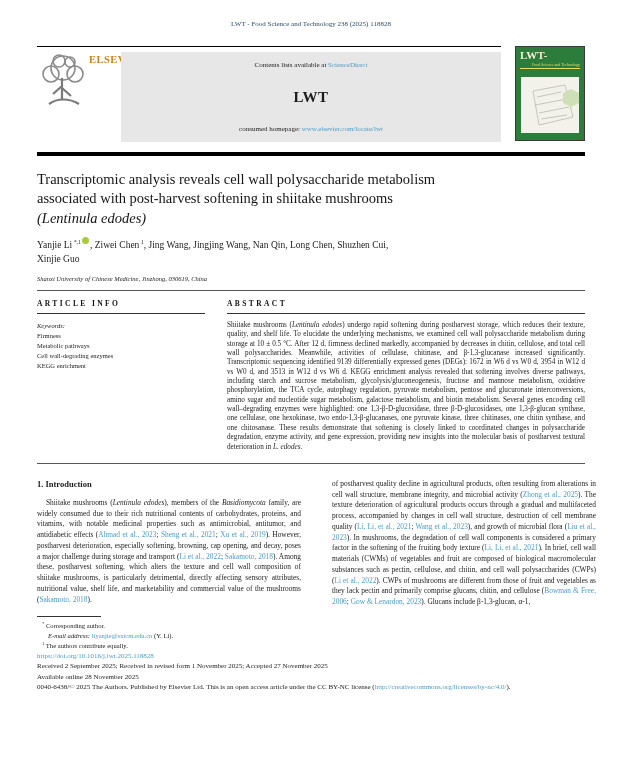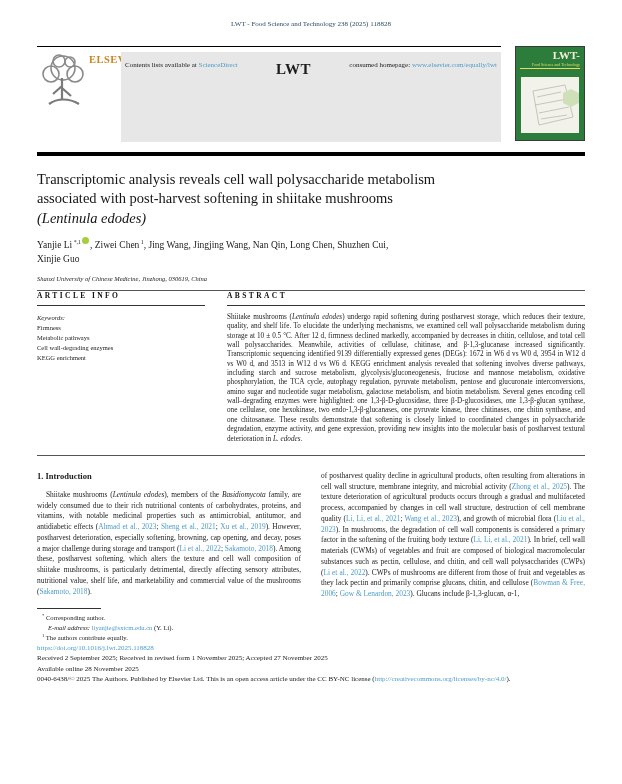--- a/index.html
+++ b/index.html
@@ -10,49 +10,49 @@
     padding:20px 37px 6px 37px; overflow:hidden; position:relative;
   }
   
   .running-head { text-align:center; font-size:7px; color:#2c4a66; height:10px; }
 
   
   .banner-row { display:flex; align-items:flex-start; margin-top:16px; }
   .banner-left { flex:1; display:flex; border-top:1.5px solid #000; padding-top:5px; height:90px; }
   .logo-box { width:76px; display:flex; flex-direction:row; align-items:flex-start; }
   .elsevier-word { font-size:10.5px; font-weight:bold; color:#c8861f; letter-spacing:0.5px; margin-top:2px; }
-  .center-box { flex:1; background:#e7e7e7; margin-left:8px; display:flex; justify-content:space-between; text-align:center; padding:9px 4px; box-sizing:border-box; }
+  .center-box { flex:1; background:#e7e7e7; margin-left:8px; display:flex; flex-direction:column; justify-content:space-between; text-align:center; padding:9px 4px; box-sizing:border-box; }
   .contents-line, .homepage-line { font-size:7px; color:#222; }
   .journal-name { font-size:15px; font-weight:bold; letter-spacing:0.5px; }
   .blue-link { color:#4d9cc7; text-decoration:none; cursor:pointer; }
   .cover { width:70px; height:95px; margin-left:14px; border:1px solid #3a3a3a; background:#2c7d3c; box-sizing:border-box; padding:3px 4px; position:relative; }
-  .cover-title { color:#f3eed6; font-weight:bold; font-size:11px; text-align:right; line-height:1.05; }
+  .cover-title { color:#f3eed6; font-weight:bold; font-size:11px; line-height:1.05; }
   .cover-subtitle { color:#e5dc62; font-size:4px; text-align:right; border-bottom:0.5px solid #e5dc62; padding-bottom:1px; }
   .cover-panel { position:absolute; left:5px; right:5px; top:30px; bottom:7px; background:#f2f2ea; }
   .thick-bar { height:3.5px; background:#000; margin-top:10px; }
 
   
   .article-title { font-size:14.5px; line-height:1.35; margin-top:14px; white-space:pre-line; color:#151515; }
   .authors { font-size:9.5px; margin-top:9px; line-height:1.45; }
   .affiliation { font-size:6.5px; font-style:italic; margin-top:8px; }
   .full-rule { border-top:1px solid #555; margin-top:8px; }
 
   
-  .info-abs { display:flex; gap:22px; }
+  .info-abs { display:flex; gap:22px; margin-top:8px; }
   .info-col { width:168px; flex:none; }
   .abs-col { flex:1; }
   .sec-header { font-size:7.5px; font-weight:bold; letter-spacing:2.4px; color:#111; }
   .header-rule { border-top:1px solid #333; margin:5px 0 7px 0; }
   .keywords-label { font-size:6.5px; font-style:italic; line-height:1.6; }
   .keyword { font-size:6.5px; line-height:1.55; }
   .abstract-text { font-size:7.2px; line-height:1.3; text-align:justify; }
   .bottom-rule { border-top:1px solid #555; margin-top:11px; }
 
   
-  .body-cols { display:flex; gap:20px; margin-top:15px; }
+  .body-cols { display:flex; gap:31px; margin-top:15px; }
   .col { width:264px; flex:none; }
   .intro-heading { font-size:8.5px; font-weight:bold; margin:0 0 9px 0; }
   .para { font-size:7.4px; line-height:1.45; text-align:justify; text-indent:9px; margin:0; }
 
   
   .footnote-block { margin-top:8px; font-size:6.6px; width:264px; }
   .fn-rule { width:64px; border-top:1px solid #333; margin-bottom:4px; }
   .fn-line { line-height:1.5; padding-left:5px; }
   .fn-indent { padding-left:11px; }
 
@@ -89,21 +89,21 @@
           </svg>
         </span>
         <span class="elsevier-word">ELSEVIER</span>
       </div>
       <div class="center-box">
         <div class="contents-line">
           <span>Contents lists available at </span><span class="blue-link">ScienceDirect</span>
         </div>
         <div class="journal-name">LWT</div>
         <div class="homepage-line">
-          <span>consumed homepage: </span><span class="blue-link">www.elsevier.com/equally/lwt</span>
+          <span>consumed homepage: </span><span class="blue-link">www.elsevier.com/locate/lwt</span>
         </div>
       </div>
     </div>
     <div class="cover">
       <div class="cover-title">LWT-</div>
       <div class="cover-subtitle">Food Science and Technology</div>
       <div class="cover-panel">
         <svg width="60" height="58" viewBox="0 0 60 58">
           <g fill="none" stroke="#b9b9b0" stroke-width="0.8">
             <path d="M12 14 L44 8 L52 40 L18 48 Z"></path>

